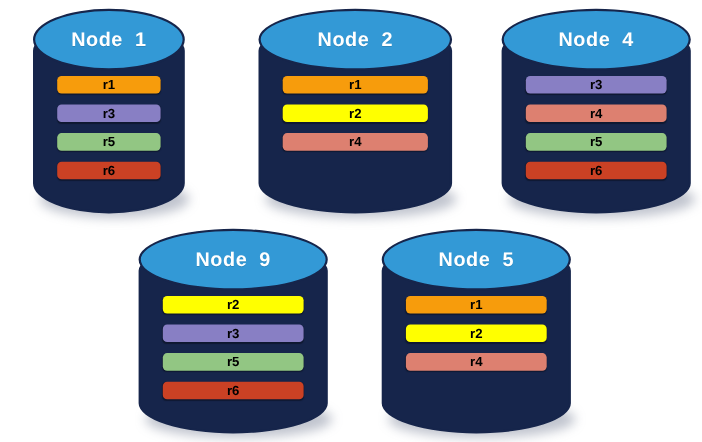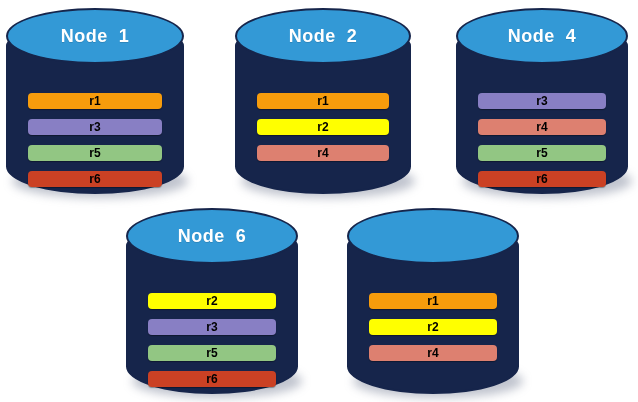--- a/index.html
+++ b/index.html
@@ -84,21 +84,20 @@
   }
 
   
   .replica-list {
     position: absolute;
     left: 0;
     right: 0;
     z-index: 5;
     display: flex;
     flex-direction: column;
-    margin-top: 24px;
   }
 
   .replica {
     position: relative;
     height: 16px;
     border-radius: 4px;
     display: flex;
     align-items: center;
     justify-content: center;
     box-sizing: border-box;
@@ -110,21 +109,21 @@
     font-size: 12px;
     font-weight: bold;
     line-height: 1;
   }
 </style>
 </head>
 <body>
 
 <div id="diagram">
 
-  <div class="node" style="left:6px; top:8px; width:138px; height:186px;padding-left:40px;">
+  <div class="node" style="left:30px; top:8px; width:138px; height:186px;">
     <div class="node-shadow"></div>
     <div class="node-body"></div>
     <div class="node-top"></div>
     <div class="node-title">Node  1</div>
     <div class="replica-list" style="top:61px; padding:0 22px; gap:10px;">
       <div class="replica" style="background:#F79C0C;">
         <span class="replica-label">r1</span>
       </div>
       <div class="replica" style="background:#887FC4;">
         <span class="replica-label">r3</span>
@@ -174,41 +173,42 @@
       <div class="replica" style="background:#CB4124;">
         <span class="replica-label">r6</span>
       </div>
     </div>
   </div>
 
   <div class="node" style="left:126px; top:208px; width:172px; height:186px;">
     <div class="node-shadow"></div>
     <div class="node-body"></div>
     <div class="node-top"></div>
-    <div class="node-title">Node  6</div>
+    <div class="node-title">Node  9</div>
     <div class="replica-list" style="top:61px; padding:0 22px; gap:10px;">
       <div class="replica" style="background:#FFFF00;">
         <span class="replica-label">r2</span>
       </div>
       <div class="replica" style="background:#887FC4;">
         <span class="replica-label">r3</span>
       </div>
       <div class="replica" style="background:#92C683;">
         <span class="replica-label">r5</span>
       </div>
       <div class="replica" style="background:#CB4124;">
         <span class="replica-label">r6</span>
       </div>
     </div>
   </div>
 
   <div class="node" style="left:347px; top:208px; width:172px; height:186px;">
     <div class="node-shadow"></div>
     <div class="node-body"></div>
     <div class="node-top"></div>
+    <div class="node-title">Node  5</div>
     <div class="replica-list" style="top:61px; padding:0 22px; gap:10px;">
       <div class="replica" style="background:#F79C0C;">
         <span class="replica-label">r1</span>
       </div>
       <div class="replica" style="background:#FFFF00;">
         <span class="replica-label">r2</span>
       </div>
       <div class="replica" style="background:#DD8070;">
         <span class="replica-label">r4</span>
       </div>

